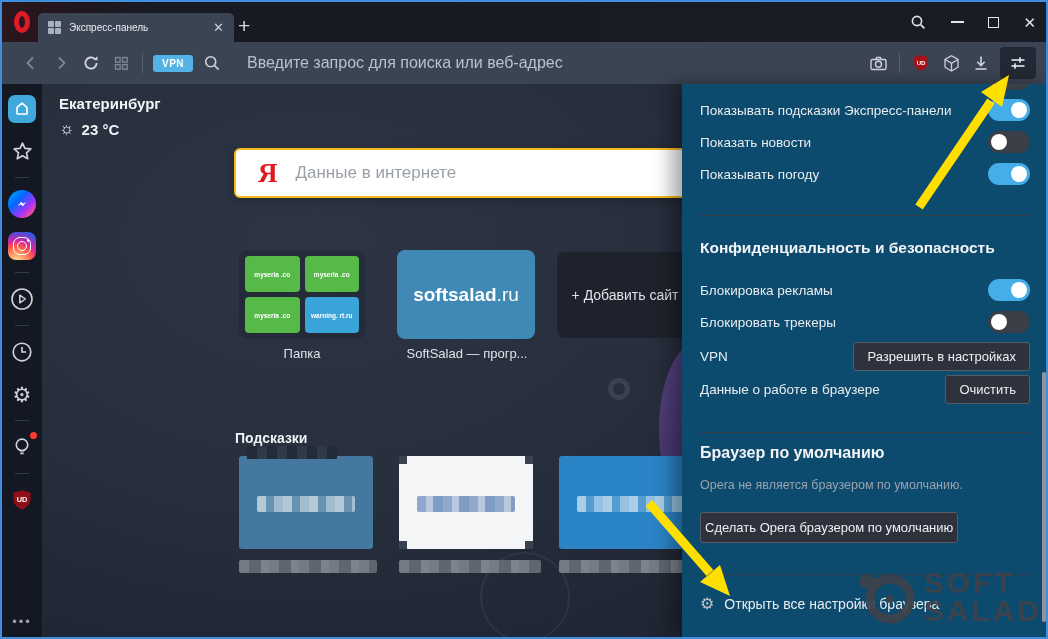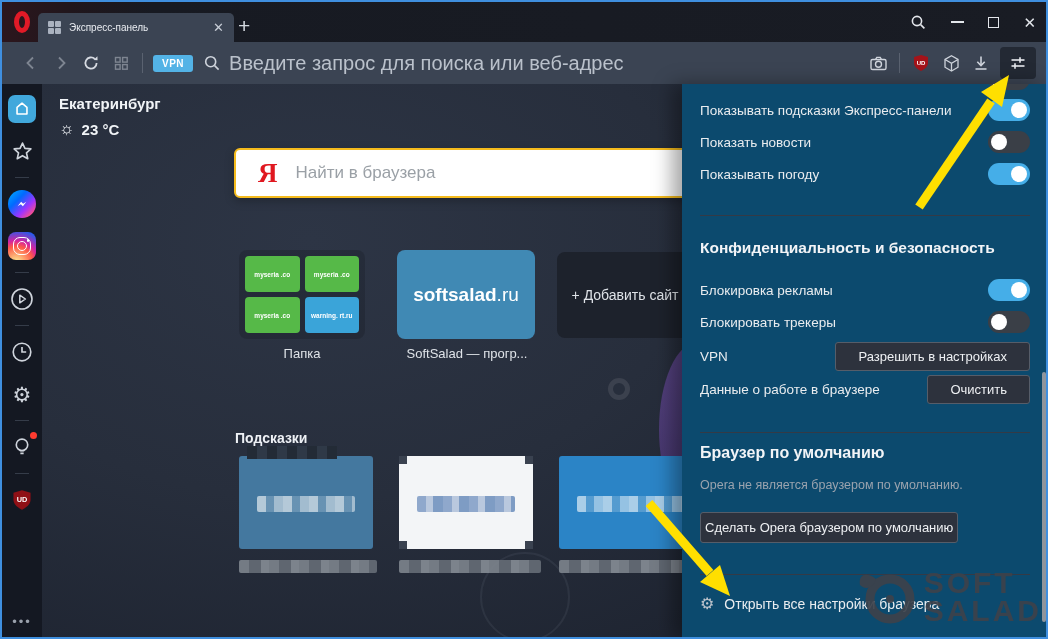--- a/index.html
+++ b/index.html
@@ -22,21 +22,21 @@
   .min-glyph { width:13px; height:2px; background:#e3e6eb; }
   .max-glyph { width:11px; height:11px; border:1.6px solid #e3e6eb; }
   .close-glyph { font-size:15px; color:#e3e6eb; line-height:1; }
 
   
   .toolbar { position:absolute; left:0; top:40px; width:100%; height:42px; background:#3b4453; display:flex; align-items:center; }
   .ticon { display:flex; align-items:center; justify-content:center; width:30px; height:30px; }
   .dim { opacity:.45; }
   .sep { width:1px; height:20px; background:#5a6270; margin:0 6px; }
   .vpn-badge { background:#53b3e6; color:#fff; font-size:10px; font-weight:bold; padding:3px 9px; border-radius:3px; letter-spacing:.5px; margin:0 4px; }
-  .addr-placeholder { color:#bac1cb; font-size:20px; margin-left:2px; flex:1; white-space:nowrap; overflow:hidden; }
+  .addr-placeholder { color:#bac1cb; font-size:16px; margin-left:20px; flex:1; white-space:nowrap; overflow:hidden; }
   .settings-btn { width:36px; height:32px; background:#232934; border-radius:4px; display:flex; align-items:center; justify-content:center; margin:0 10px 0 4px; }
   .ud-shield { position:relative; width:18px; height:18px; }
 
   
   .sidebar { position:absolute; left:0; top:82px; width:40px; height:555px; background:#141822; display:flex; flex-direction:column; align-items:center; }
   .sb-item { width:28px; height:28px; display:flex; align-items:center; justify-content:center; margin:7px 0; position:relative; }
   .sb-div { width:14px; height:1px; background:#353c49; margin:5px 0; }
   .sb-home { background:#41a8dc; border-radius:7px; }
   .sb-msgr { border-radius:50%; background:linear-gradient(135deg,#00b2ff 0%,#006aff 35%,#a033ff 65%,#ff5280 88%,#ff7061 100%); }
   .sb-insta { border-radius:8px; background:radial-gradient(circle at 30% 110%,#fdf497 0%,#fd5949 45%,#d6249f 60%,#285aeb 90%); position:relative; }
@@ -104,21 +104,21 @@
   .toggle { width:42px; height:22px; border-radius:11px; position:relative; flex:none; }
   .toggle.on { background:#45aee8; }
   .toggle.off { background:#3a3f47; }
   .toggle::after { content:""; position:absolute; width:16px; height:16px; border-radius:50%; background:#fff; top:3px; }
   .toggle.on::after { right:3px; }
   .toggle.off::after { left:3px; }
   .clip-row { position:absolute; left:18px; right:18px; top:0; height:8px; overflow:hidden; }
   .clip-row .toggle { position:absolute; right:0; top:-16px; }
   .p-divider { position:absolute; left:18px; right:18px; height:1px; background:#343a46; }
   .p-heading { position:absolute; left:18px; color:#f2f4f7; font-weight:bold; }
-  .p-btn { background:#2d323d; border:1px solid #565d69; border-radius:3px; color:#eef0f3; font-size:13px; padding:6px 22px;
+  .p-btn { background:#2d323d; border:1px solid #565d69; border-radius:3px; color:#eef0f3; font-size:13px; padding:6px 13px;
     font-family:"Liberation Sans", sans-serif; white-space:nowrap; }
   .p-sub { position:absolute; left:18px; color:#9aa3ae; font-size:12.5px; }
   .footer-row { position:absolute; left:18px; top:512px; display:flex; align-items:center; gap:10px; color:#e9ecef; font-size:14px; }
   .footer-gear { color:#bcc3cc; font-size:16px; line-height:1; }
   .scroll-thumb { position:absolute; right:2px; top:288px; width:4px; height:250px; background:#8f959d; border-radius:2px; }
 
   
   .watermark { position:absolute; right:4px; bottom:8px; display:flex; align-items:center; gap:4px; opacity:.92; z-index:30; }
   .wm-text { color:#3d424b; font-weight:bold; font-size:30px; line-height:.92; letter-spacing:3px; text-align:left; }
 
@@ -305,21 +305,21 @@
     <div class="weather">
       <div class="city">Екатеринбург</div>
       <div class="temp-row">
         <span class="sun-icon">☼</span>
         <span>23 °C</span>
       </div>
     </div>
 
     <div class="ysearch">
       <span class="ylogo">Я</span>
-      <span class="yplaceholder">Найти в браузера</span>
+      <span class="yplaceholder">Данные в интернете</span>
     </div>
 
     <div class="tile tile-folder">
       <div class="mini mini-green">myseria .co</div>
       <div class="mini mini-green">myseria .co</div>
       <div class="mini mini-green">myseria .co</div>
       <div class="mini mini-blue">warning. rt.ru</div>
     </div>
     <div class="tile tile-soft">
       <span><b>softsalad</b><span>.ru</span></span>

